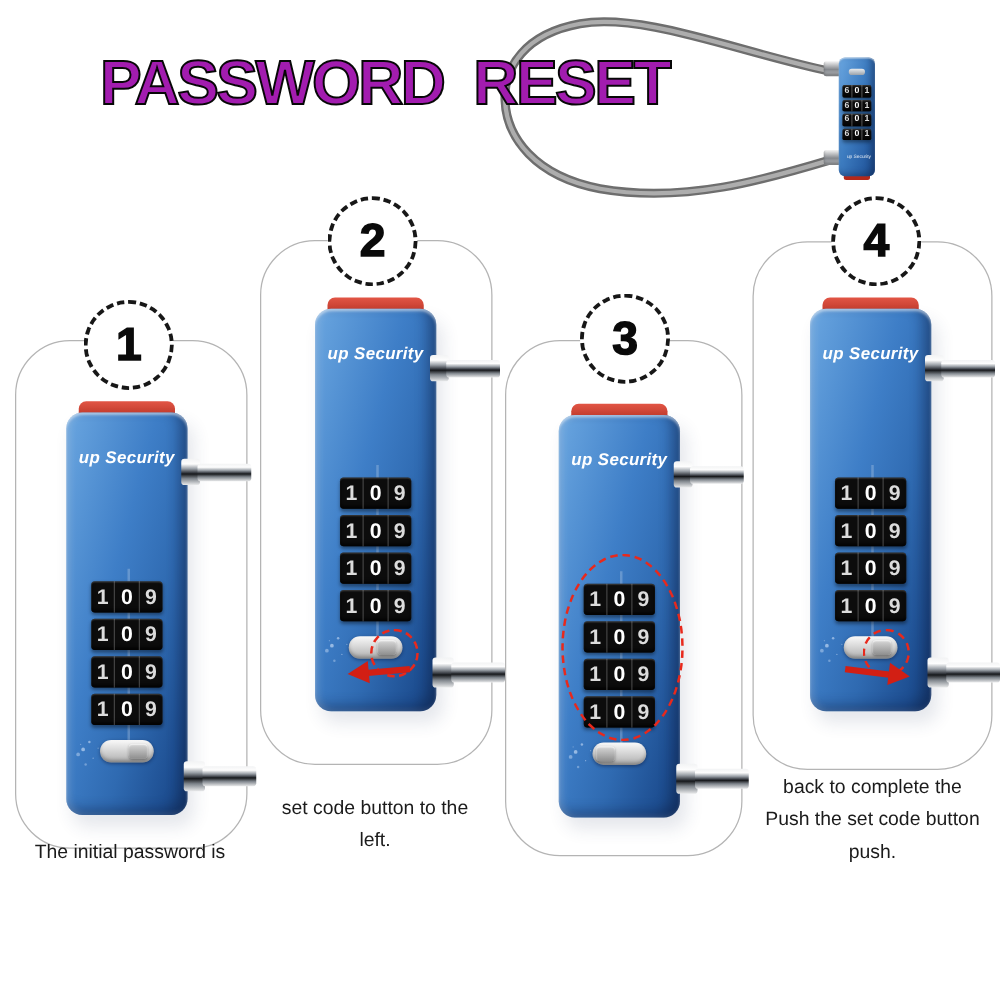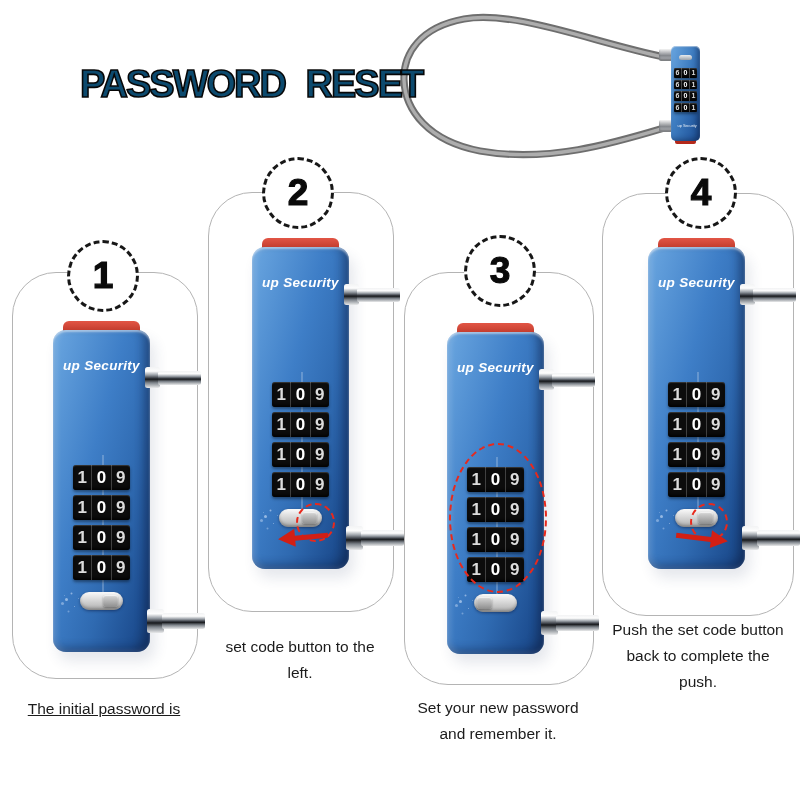--- a/index.html
+++ b/index.html
@@ -2,23 +2,23 @@
 <html><head>
 <meta charset="utf-8">
 <style>
   html,body{margin:0;padding:0;background:#fff;}
   #stage{
     position:relative;width:800px;height:800px;background:#fff;overflow:hidden;
     font-family:"Liberation Sans",sans-serif;color:#1b1b1b;
   }
   
   #title{
-    position:absolute;left:80px;top:57px;margin:0;white-space:nowrap;
-    font-size:38px;line-height:55px;font-weight:800;letter-spacing:-2px;word-spacing:12px;
-    color:#0c4a6e;-webkit-text-stroke:1.6px #070707;z-index:3;
+    position:absolute;left:80px;top:39px;margin:0;white-space:nowrap;
+    font-size:50px;line-height:55px;font-weight:800;letter-spacing:-2px;word-spacing:12px;
+    color:#a21caf;-webkit-text-stroke:1.6px #070707;z-index:3;
   }
   
   #cable{position:absolute;left:0;top:0;z-index:1;}
   .fitting{
     position:absolute;width:14px;height:12px;border-radius:2px;z-index:2;
     background:linear-gradient(180deg,#f4f4f4,#85888d 55%,#c2c5c9);
     box-shadow:inset 0 -2px 2px rgba(0,0,0,.35);
   }
   #fit-top{left:659px;top:49px;}
   #fit-bot{left:659px;top:120px;}
@@ -104,21 +104,21 @@
   .arrow .shaft{position:absolute;top:7px;height:5px;background:#d21f14;}
   .arrow .head{position:absolute;width:0;height:0;border-top:9px solid transparent;border-bottom:9px solid transparent;}
   #s2-arrow{left:278px;top:528px;width:50px;transform:rotate(-5deg);}
   #s2-arrow .shaft{left:14px;right:0;}
   #s2-arrow .head{left:0;top:0;border-right:17px solid #d21f14;}
   #s4-arrow{left:676px;top:529px;width:52px;transform:rotate(7deg);}
   #s4-arrow .shaft{left:0;right:15px;}
   #s4-arrow .head{right:0;top:0;border-left:17px solid #d21f14;}
   
   .caption{position:absolute;text-align:center;font-size:15.5px;line-height:26px;color:#1b1b1b;z-index:2;}
-  #cap-1{left:10px;top:696px;width:188px;text-decoration:underline;}
+  #cap-1{left:10px;top:669px;width:188px;}
   #cap-2{left:206px;top:634px;width:188px;}
   #cap-3{left:402px;top:695px;width:192px;}
   #cap-4{left:598px;top:617px;width:200px;}
 </style>
 </head>
 <body>
 
 <div id="stage">
 
   <svg id="cable" width="800" height="175" viewBox="0 0 800 175">
@@ -358,23 +358,19 @@
       <div class="head"></div>
     </div>
 
   <div id="cap-1" class="caption">
     <div>The initial password is</div>
   </div>
   <div id="cap-2" class="caption">
     <div>set code button to the</div>
     <div>left.</div>
   </div>
-  <div id="cap-3" class="caption">
-    <div>Set your new password</div>
-    <div>and remember it.</div>
-  </div>
   <div id="cap-4" class="caption">
+    <div>back to complete the</div>
     <div>Push the set code button</div>
-    <div>back to complete the</div>
     <div>push.</div>
   </div>
 
 </div>
 
 </body></html>

